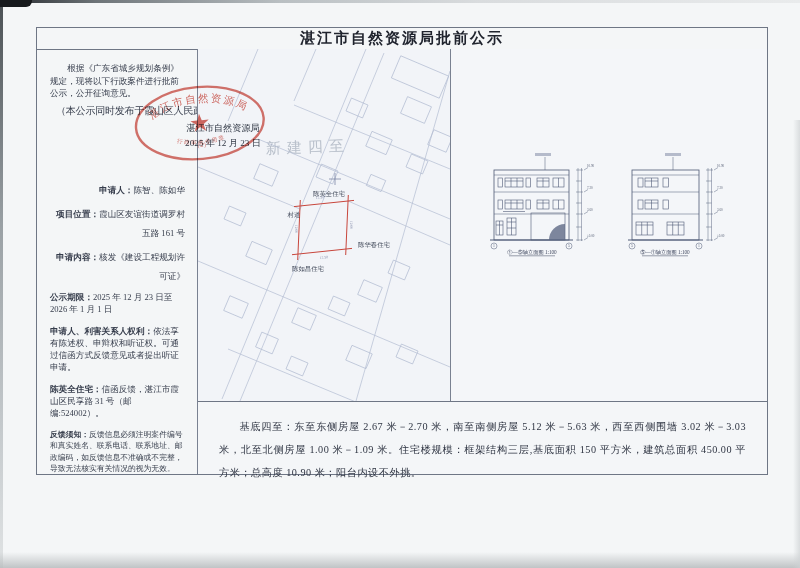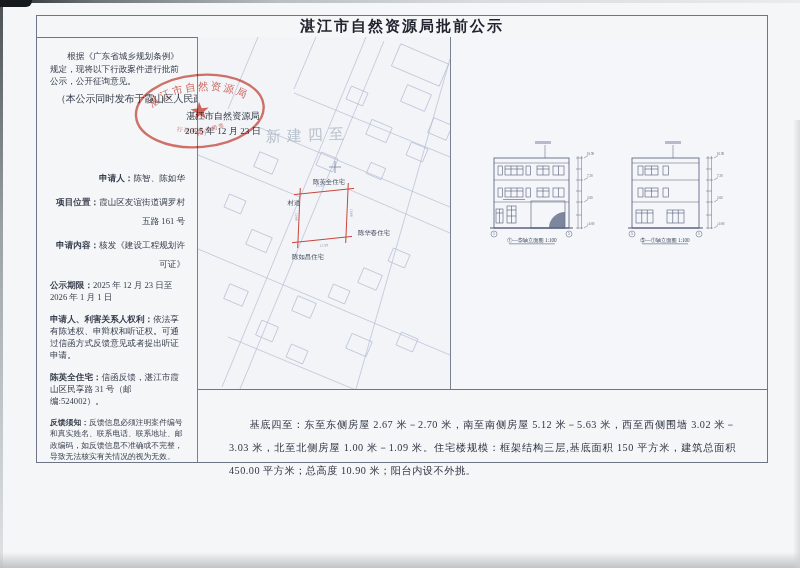--- a/index.html
+++ b/index.html
@@ -11,21 +11,21 @@
     background:linear-gradient(90deg,#23272b 0%,#6d7478 12%,#b9bfc2 35%,#d9dcde 60%,#e9ebec 100%);}
   .corner-blob{position:absolute;top:0;left:0;width:32px;height:7px;background:#171a1d;border-bottom-right-radius:6px;}
   .edge-left{position:absolute;left:0;top:0;bottom:0;width:3px;
     background:linear-gradient(180deg,#4a5054,#9aa1a5 40%,#c4c9cc 75%,#e0e3e4);}
   .edge-bottom{position:absolute;left:0;right:0;bottom:0;height:16px;
     background:linear-gradient(0deg,#b7bbbd,rgba(246,248,249,0));opacity:.85;}
   .edge-right{position:absolute;right:0;top:120px;bottom:0;width:7px;
     background:linear-gradient(270deg,#ced2d4,rgba(246,248,249,0));opacity:.7;}
 
   
-  .sheet{position:absolute;left:36px;top:15px;width:730px;height:446px;border:1.2px solid #6e7685;background:transparent;}
+  .sheet{position:absolute;left:36px;top:27px;width:730px;height:446px;border:1.2px solid #6e7685;background:transparent;}
   .title-row{position:absolute;left:0;right:0;top:0;height:21px;border-bottom:1.2px solid #6e7685;
     text-align:center;font-weight:bold;font-size:15px;line-height:21px;letter-spacing:2px;color:#20242e;}
 
   .left-col{position:absolute;left:0;top:21px;bottom:0;width:161px;border-right:1.2px solid #79markt;
     border-right:1.2px solid #798191;padding:8px 7px 0 8px;box-sizing:border-box;overflow:hidden;
     font-size:8.6px;line-height:12.5px;color:#363d4c;}
   .left-col p{margin:5px;}
   .p-intro{text-indent:2em;margin-bottom:2px !important;}
   .p-note{font-size:10px;letter-spacing:-.2px;white-space:nowrap;text-indent:.6em;}
   .seal-space{height:54px;}
@@ -42,21 +42,21 @@
 
   .plan-panel{position:absolute;left:161px;top:21px;width:252px;height:352px;border-right:1.2px solid #798191;
     box-sizing:content-box;background:#f2f4f8;overflow:hidden;}
   .elev-panel{position:absolute;left:414.2px;top:21px;right:0;height:352px;background:#f4f6f9;overflow:hidden;}
   .elev{position:absolute;width:115px;height:110px;}
   .elev1{left:34px;top:100px;}
   .elev2{left:176px;top:100px;}
 
   .summary-box{position:absolute;left:161px;right:0;bottom:0;height:73px;border-top:1.2px solid #6e7685;
     padding:5px 13px 0 13px;box-sizing:border-box;background:#f4f6f8;}
-  .summary-box p{margin:18px;font-size:10.2px;line-height:23px;letter-spacing:.5px;text-align:justify;
+  .summary-box p{margin:8px;font-size:10.2px;line-height:23px;letter-spacing:.5px;text-align:justify;
     text-indent:2em;color:#2e3442;}
 
   svg text{font-family:"Liberation Serif","DejaVu Serif",serif;}
 </style>
 </head>
 <body>
 
 <div class="page">
   <div class="edge-top"></div>
   <div class="edge-left"></div>

